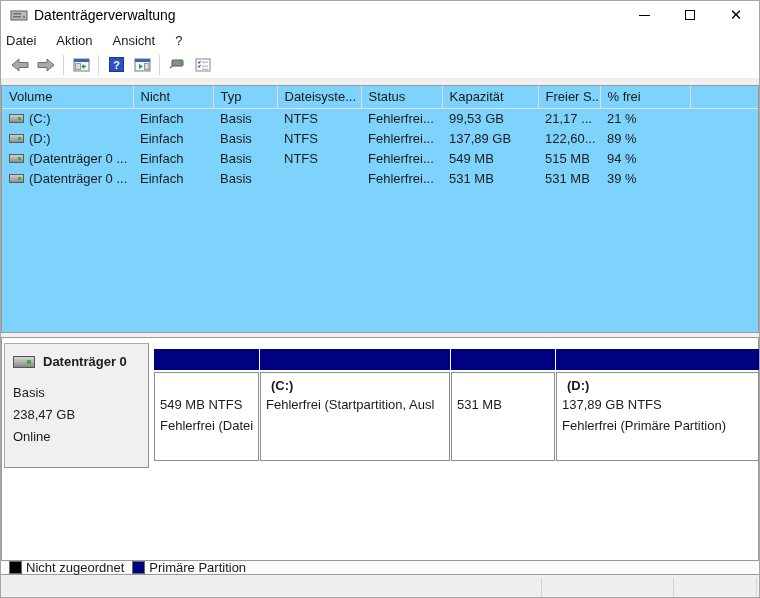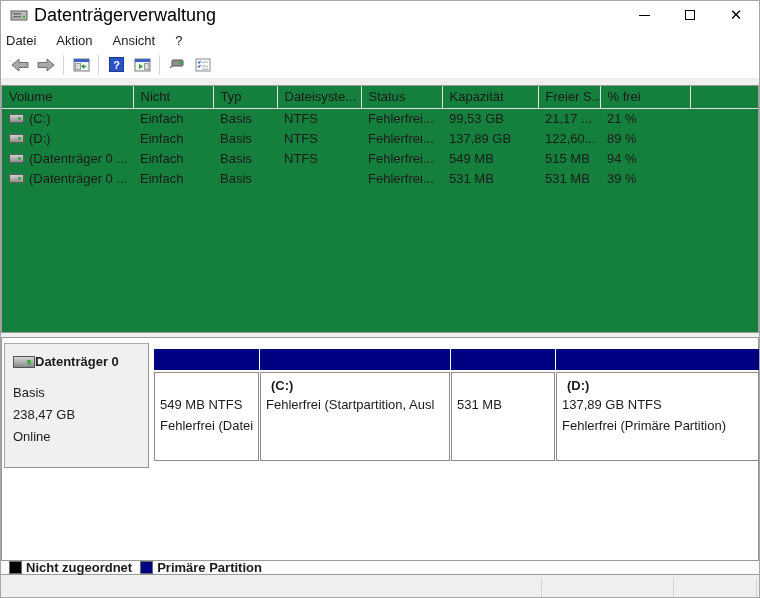--- a/index.html
+++ b/index.html
@@ -10,69 +10,69 @@
     color: #1b1b1b;
     background: #f0f0f0;
     position: relative;
     overflow: hidden;
   }
   .window { position:absolute; inset:0; border:1px solid #a6a6a6; background:#f0f0f0; }
 
   
   .titlebar { position:absolute; left:0; top:0; width:758px; height:28px; background:#ffffff; display:flex; align-items:center; }
   .titlebar .app-icon { margin-left:9px; width:18px; height:14px; }
-  .titlebar .title { margin-left:6px; font-size:18px; color:#000; }
+  .titlebar .title { margin-left:6px; font-size:14px; color:#000; }
   .win-controls { position:absolute; right:0; top:0; height:28px; display:flex; }
   .win-btn { width:46px; height:28px; display:flex; align-items:center; justify-content:center; color:#000; }
   .glyph-min { width:11px; height:1px; background:#000; display:block; }
   .glyph-max { width:10px; height:10px; border:1px solid #000; display:block; }
   .glyph-close { font-size:15px; line-height:15px; font-family:"DejaVu Sans", sans-serif; }
 
   
   .menubar { position:absolute; left:0; top:28px; width:758px; height:22px; background:#ffffff; display:flex; gap:14px; padding-left:2px; align-items:center; }
   .menu-item { padding:2px 3px; }
 
   
   .toolbar { position:absolute; left:0; top:50px; width:758px; height:28px; background:#ffffff; border-bottom:1px solid #ececec; display:flex; align-items:center; padding-left:6px; }
   .tb-btn { width:26px; height:24px; display:flex; align-items:center; justify-content:center; }
   .tb-sep { width:1px; height:20px; background:#d6d6d6; margin:0 4px; }
 
   
-  .listpane { position:absolute; left:0; top:84px; width:758px; height:248px; background:#15803d; border:1px solid #9a9a9a; overflow:hidden; }
+  .listpane { position:absolute; left:0; top:84px; width:758px; height:248px; background:#7dd3fc; border:1px solid #9a9a9a; overflow:hidden; }
   table.vol { border-collapse:collapse; table-layout:fixed; width:756px; }
   table.vol th { font-weight:normal; text-align:left; height:22px; padding:0 4px 0 7px;
     border-right:1px solid #e0e0e0; border-bottom:1px solid #e0e0e0; color:#191919; white-space:nowrap; overflow:hidden; }
   table.vol td { height:20px; padding:0 4px 0 7px; white-space:nowrap; overflow:hidden; }
   .volcell { display:flex; align-items:center; gap:5px; }
   .disk-mini { flex:0 0 auto; width:15px; height:9px; background:linear-gradient(#cfcfcf,#8f8f8f); border:1px solid #5c5c5c; position:relative; }
   .disk-mini::after { content:""; position:absolute; right:2px; top:2px; width:3px; height:3px; background:#3fae3f; }
 
   
   .graphpane { position:absolute; left:0; top:336px; width:758px; height:224px; background:#ffffff; border:1px solid #9a9a9a; }
   .diskpanel { position:absolute; left:2px; top:5px; width:145px; height:125px; background:#f0f0f0;
     border:1px solid #ababab; border-right-color:#8f8f8f; border-bottom-color:#8f8f8f; padding:10px 0 0 8px; }
-  .diskpanel .drow { display:flex; align-items:center; margin-bottom:15px; }
+  .diskpanel .drow { display:flex; align-items:center; gap:8px; margin-bottom:15px; }
   .disk-ico { width:22px; height:12px; background:linear-gradient(#d6d6d6,#8a8a8a); border:1px solid #555; position:relative; }
   .disk-ico::after { content:""; position:absolute; right:3px; top:3px; width:4px; height:4px; background:#3fae3f; }
   .diskpanel .dname { font-weight:bold; }
   .diskpanel .dline { margin-top:5px; line-height:17px; }
 
   .partition { position:absolute; top:11px; height:147px; }
   .part-band { position:absolute; left:0; top:0; width:100%; height:21px; background:#000082; }
   .part-box { position:absolute; left:0; top:23px; width:100%; height:89px; background:#ffffff; border:1px solid #8e8e8e; overflow:hidden; white-space:nowrap; }
   .part-box .ptitle { font-weight:bold; padding:5px 0 0 10px; }
   .part-box .pline { padding:2px 0 0 5px; line-height:19px; }
   .part-box.two-line { padding-top:20px; }
   .p1 { left:152px; width:105px;padding-left:44px; }
   .p2 { left:258px; width:190px; }
   .p3 { left:449px; width:104px; }
   .p4 { left:554px; width:203px; }
 
   
-  .legendrow { position:absolute; left:0; top:560px; width:758px; height:14px; background:#fbfbfb; border-bottom:1px solid #9a9a9a; display:flex; align-items:center;font-weight:bold; }
+  .legendrow { position:absolute; left:0; top:560px; width:758px; height:14px; background:#fbfbfb; border-bottom:1px solid #9a9a9a; display:flex; align-items:center; }
   .legend-item { display:flex; align-items:center; height:14px; }
   .legend-swatch { width:13px; height:13px; border:1px solid #6b6b6b; margin:0 4px 0 8px; }
   .sw-black { background:#000000; }
   .sw-navy { background:#000082; }
 
   
   .statusbar { position:absolute; left:0; top:575px; width:758px; height:21px; background:#efefef; }
   .sb-div { position:absolute; top:2px; width:1px; height:19px; background:#d4d4d4; }
   .sb-d1 { left:540px; } .sb-d2 { left:672px; } .sb-d3 { left:755px; }
 

